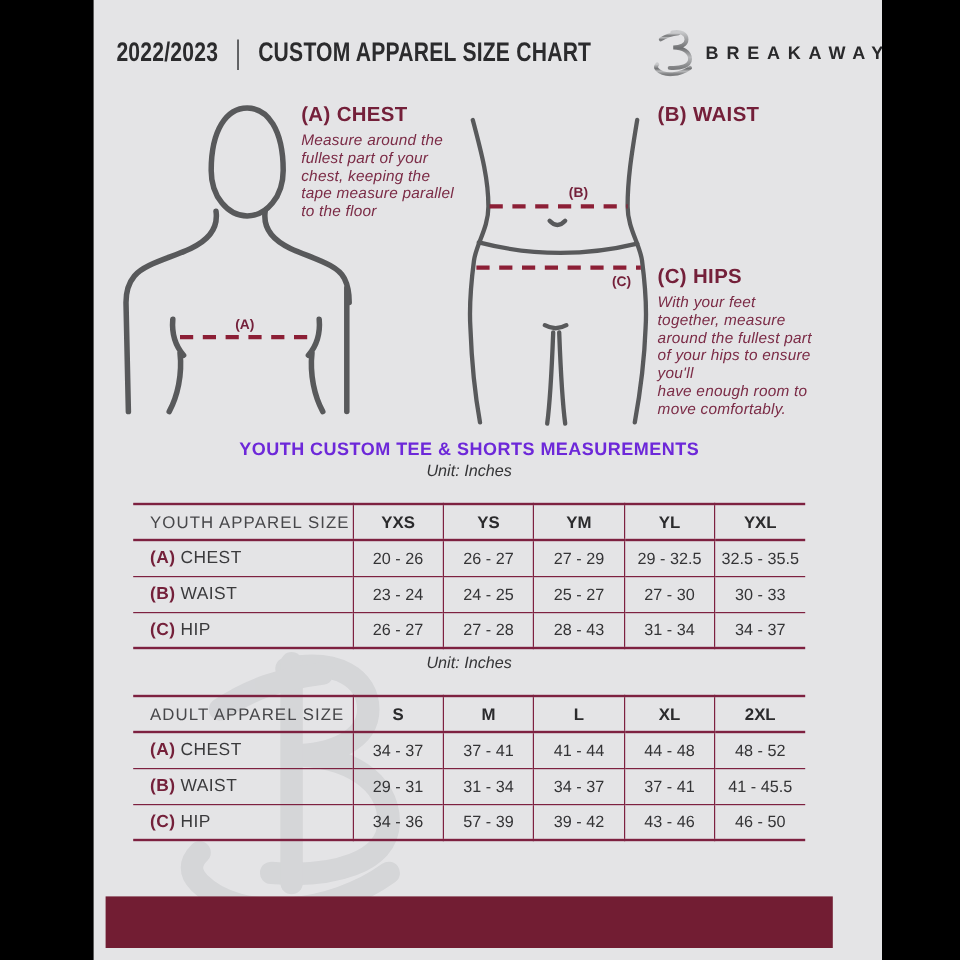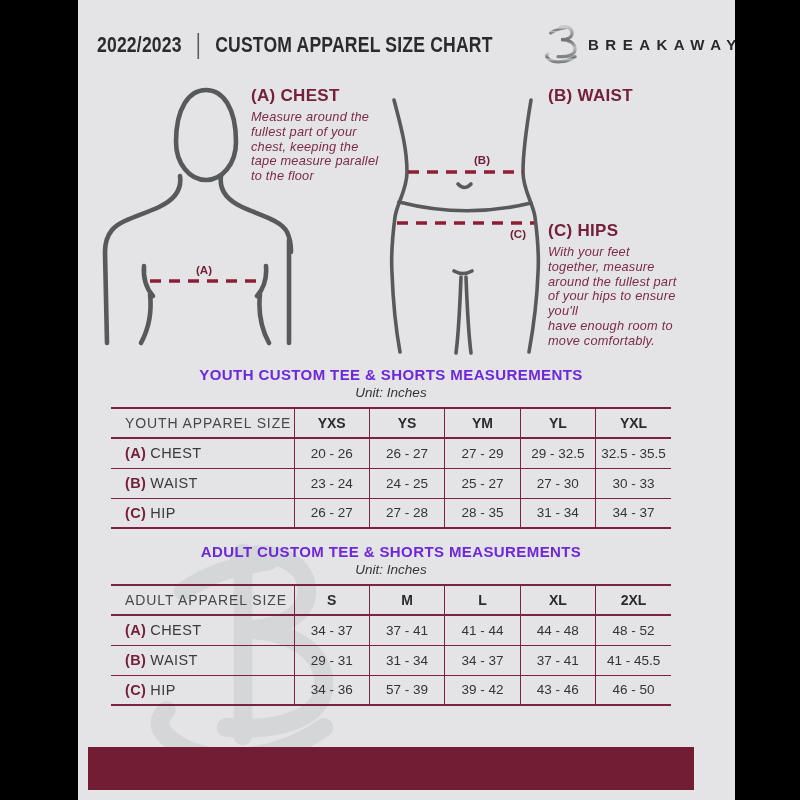--- a/index.html
+++ b/index.html
@@ -58,21 +58,21 @@
   .b-waist{left:470px;top:110px;width:156px;}
   .h-hips{left:470px;top:221px;text-align:center;}
   .b-hips{left:470px;top:245px;width:156px;}
   
   .table-block{position:absolute;left:33px;width:560px;z-index:2;text-align:center;}
   .tb-youth{top:366px;}
   .tb-adult{top:543px;}
   .tb-title{font-weight:bold;font-size:15px;letter-spacing:.4px;color:#6d28d9;}
   .tb-unit{font-style:italic;font-size:13.5px;color:#353537;margin-top:2px;}
   table.size-table{
-    width:560px;margin-top:7px;border-collapse:collapse;table-layout:fixed;
+    width:560px;margin-top:19px;border-collapse:collapse;table-layout:fixed;
     border-top:2px solid var(--tborder);border-bottom:2px solid var(--tborder);
     background:transparent;
   }
   col.c-label{width:183px;}
   table.size-table th,table.size-table td{
     height:30px;vertical-align:middle;background:transparent;
   }
   table.size-table th + th, table.size-table td + td{border-left:1.5px solid var(--tborder);}
   table.size-table thead th{border-bottom:2px solid var(--tborder);}
   table.size-table tbody td{border-top:1px solid var(--tborder);}
@@ -218,30 +218,29 @@
           <td class="val">23 - 24</td>
           <td class="val">24 - 25</td>
           <td class="val">25 - 27</td>
           <td class="val">27 - 30</td>
           <td class="val">30 - 33</td>
         </tr>
         <tr>
           <td class="row-label"><span class="key">(C)</span><span>HIP</span></td>
           <td class="val">26 - 27</td>
           <td class="val">27 - 28</td>
-          <td class="val">28 - 35</td>
+          <td class="val">28 - 43</td>
           <td class="val">31 - 34</td>
           <td class="val">34 - 37</td>
         </tr>
       </tbody>
     </table>
   </div>
 
   <div class="table-block tb-adult">
-    <div class="tb-title">ADULT CUSTOM TEE &amp; SHORTS MEASUREMENTS</div>
     <div class="tb-unit">Unit: Inches</div>
     <table class="size-table">
       <colgroup>
           <col class="c-label">
           <col>
           <col>
           <col>
           <col>
           <col>
         </colgroup>

